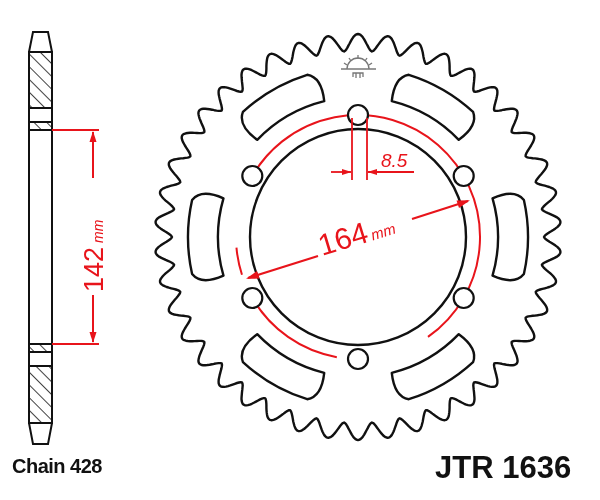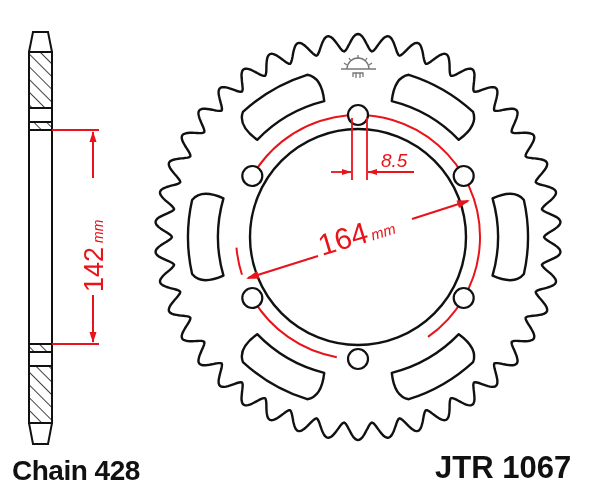--- a/index.html
+++ b/index.html
@@ -1,21 +1,21 @@
 <!DOCTYPE html>
 <html><head>
 <meta charset="utf-8">
 <style>
   html, body { margin:0; padding:0; background:#ffffff; }
   body { width:600px; height:500px; position:relative; overflow:hidden;
          font-family:"Liberation Sans", sans-serif; }
   #drawing { position:absolute; left:0; top:0; width:600px; height:500px; }
   .label { position:absolute; font-family:"Liberation Sans", sans-serif;
            font-weight:bold; color:#111; white-space:nowrap; }
-  #chain-label { left:12px; top:455px; font-size:28px; letter-spacing:-0.5px; }
+  #chain-label { left:12px; top:455px; font-size:20px; letter-spacing:-0.5px; }
   #part-label { left:435px; top:450px; font-size:31px; letter-spacing:0px; }
   .dimtxt { font-family:"Liberation Sans", sans-serif; fill:#e8141b; font-style:italic; }
 </style>
 </head>
 <body>
 
 <svg id="drawing" xmlns="http://www.w3.org/2000/svg" viewBox="0 0 600 500">
   <defs>
     <pattern id="hatch" patternUnits="userSpaceOnUse" width="9" height="9" patternTransform="rotate(-45)">
       <line x1="0" y1="0" x2="0" y2="9" stroke="#111" stroke-width="1.6"></line>
@@ -99,13 +99,13 @@
     <line x1="358" y1="55" x2="358" y2="59"></line>
     <line x1="349" y1="58" x2="351" y2="61"></line>
     <line x1="367" y1="58" x2="365" y2="61"></line>
     <line x1="344" y1="63" x2="347" y2="65"></line>
     <line x1="372" y1="63" x2="369" y2="65"></line>
     <path d="M353,77 L353,73 L363,73 L363,77 M356,73 L356,78 M360,73 L360,78"></path>
   </g>
 </svg>
 
 <div id="chain-label" class="label">Chain 428</div>
-<div id="part-label" class="label">JTR 1067</div>
+<div id="part-label" class="label">JTR 1636</div>
 
 </body></html>

